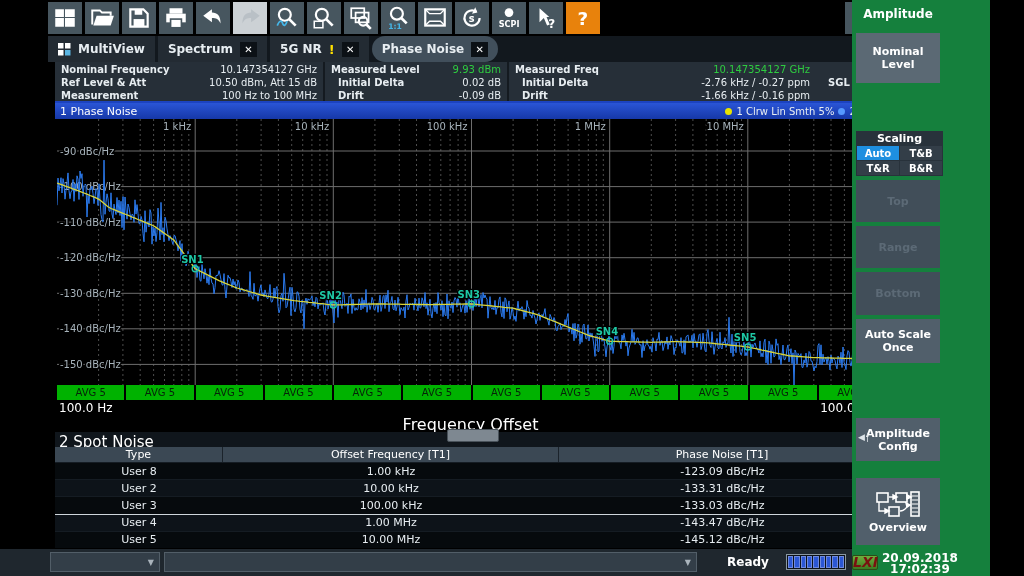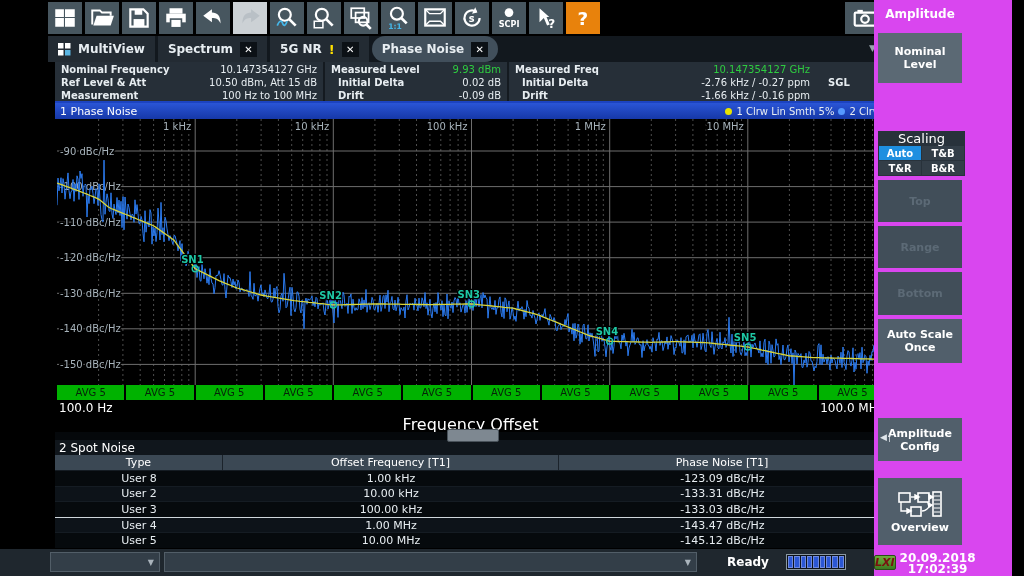--- a/index.html
+++ b/index.html
@@ -48,59 +48,59 @@
   .pn-plot{position:relative;margin-left:2px;width:829px;height:266px;background:#000;}
   .avg-bar{margin-left:2px;width:829px;height:15px;display:flex;gap:2px;background:#000;}
   .avg-seg{flex:1;background:#00b200;color:#062309;font-size:10px;display:flex;align-items:center;justify-content:center;}
   .pn-xlabels{margin-left:2px;width:829px;height:15px;display:flex;justify-content:space-between;
               font-size:12px;color:#fff;padding:1px 2px;box-sizing:border-box;}
   .pn-xtitle{height:16px;text-align:center;font-size:16px;color:#fff;}
   .splitter{position:absolute;left:447px;top:429px;width:50px;height:11px;background:#7e8891;border-radius:2px;
             border:1px solid #49525a;z-index:5;}
   
   .snwin{position:absolute;left:55px;top:432px;width:831px;height:116px;background:#05080b;display:flex;flex-direction:column;}
-  .sn-title{height:15px;background:#10161c;font-size:12px;color:#fff;padding:1px 4px 0 4px;box-sizing:border-box;margin-top:8px;}
+  .sn-title{height:15px;background:#10161c;font-size:15px;color:#fff;padding:1px 4px 0 4px;box-sizing:border-box;}
   .sn-header{height:15px;display:grid;grid-template-columns:168px 336px 1fr;background:#3b4854;
              font-size:11px;color:#fff;text-align:center;line-height:15px;}
   .sn-header > div{border-right:1px solid #1b232b;}
   .sn-rows{flex:1;display:flex;flex-direction:column;}
   .sn-row{flex:1;display:grid;grid-template-columns:168px 336px 1fr;font-size:11px;color:#e7edf1;
           text-align:center;align-items:center;background:#060a0d;border-top:1px solid #151c23;}
   .sn-row.alt{background:#0d1319;}
   .sn-row.split{border-top:1px solid #cfd6db;}
   
   .footer{position:absolute;left:0;top:549px;width:886px;height:27px;background:#1f272e;}
   .dd{position:absolute;top:3px;height:20px;background:#333e48;border:1px solid #525e68;box-sizing:border-box;
       display:flex;align-items:center;justify-content:flex-end;padding-right:5px;color:#aab4bc;font-size:8px;}
   .dd1{left:50px;width:110px;} .dd2{left:164px;width:533px;}
   .ready{position:absolute;left:727px;top:6px;font-size:12px;font-weight:bold;color:#fff;}
   .progress{position:absolute;left:786px;top:5px;width:60px;height:16px;border:1px solid #8a98a2;
             background:#0d1218;display:flex;gap:1px;padding:1px;box-sizing:border-box;}
   .pseg{flex:1;background:#2b57d4;border:1px solid #6f8ade;box-sizing:border-box;}
   
-  .sidebar{position:absolute;left:874px;top:0;width:138px;height:576px;background:#d946ef;}
+  .sidebar{position:absolute;left:852px;top:0;width:138px;height:576px;background:#15803d;}
   .sb-title{position:absolute;left:0;top:7px;width:92px;text-align:center;font-size:12px;font-weight:bold;color:#fff;}
   .sb-btn{position:absolute;left:4px;width:84px;background:#515f6b;color:#fff;font-size:11px;font-weight:bold;
           display:flex;align-items:center;justify-content:center;text-align:center;box-sizing:border-box;padding:2px;}
   .sb-btn.dim{background:#414e59;color:#5c6a76;}
   .sb-nominal{top:33px;height:50px;background:#5b6974;}
   .sb-scaling{position:absolute;left:4px;top:131px;width:87px;background:#28323b;padding-bottom:1px;}
-  .sb-scaling .lbl{height:15px;text-align:center;font-size:13px;font-weight:normal;color:#fff;line-height:16px;}
+  .sb-scaling .lbl{height:15px;text-align:center;font-size:11px;font-weight:bold;color:#fff;line-height:16px;}
   .sc-grid{display:grid;grid-template-columns:1fr 1fr;gap:1px;padding:0 1px;}
   .sc-cell{height:14px;background:#333e48;color:#fff;font-size:10px;font-weight:bold;
            display:flex;align-items:center;justify-content:center;}
   .sc-cell.sel{background:#1e8fe0;}
   .sb-top{top:180px;height:42px;} .sb-range{top:226px;height:42px;} .sb-bottom{top:272px;height:43px;}
   .sb-autoscale{top:319px;height:44px;}
   .sb-ampconfig{top:418px;height:43px;}
   .amp-marker{position:absolute;left:2px;top:14px;color:#dfe5ea;font-size:9px;letter-spacing:-1px;}
   .sb-overview{top:478px;height:67px;flex-direction:column;gap:3px;}
   .sb-clock{position:absolute;left:0;top:553px;width:96px;display:flex;align-items:flex-start;gap:4px;}
   .lxi{width:24px;height:13px;margin-top:2px;background:linear-gradient(#6fae3c,#3c7a22);border:1px solid #2a4d18;
-       border-radius:2px;color:#7a1010;font-size:11px;font-weight:bold;font-style:italic;text-align:center;line-height:13px;}
+       border-radius:2px;color:#7a1010;font-size:14px;font-weight:bold;font-style:italic;text-align:center;line-height:13px;}
   .clock-txt{flex:1;text-align:center;font-size:12px;font-weight:bold;color:#fff;line-height:11px;}
 </style>
 </head>
 <body>
 
 <div id="screen">
 
   <div class="toolbar" id="toolbar">
       <div class="tbtn">
         <svg viewBox="0 0 24 24">

